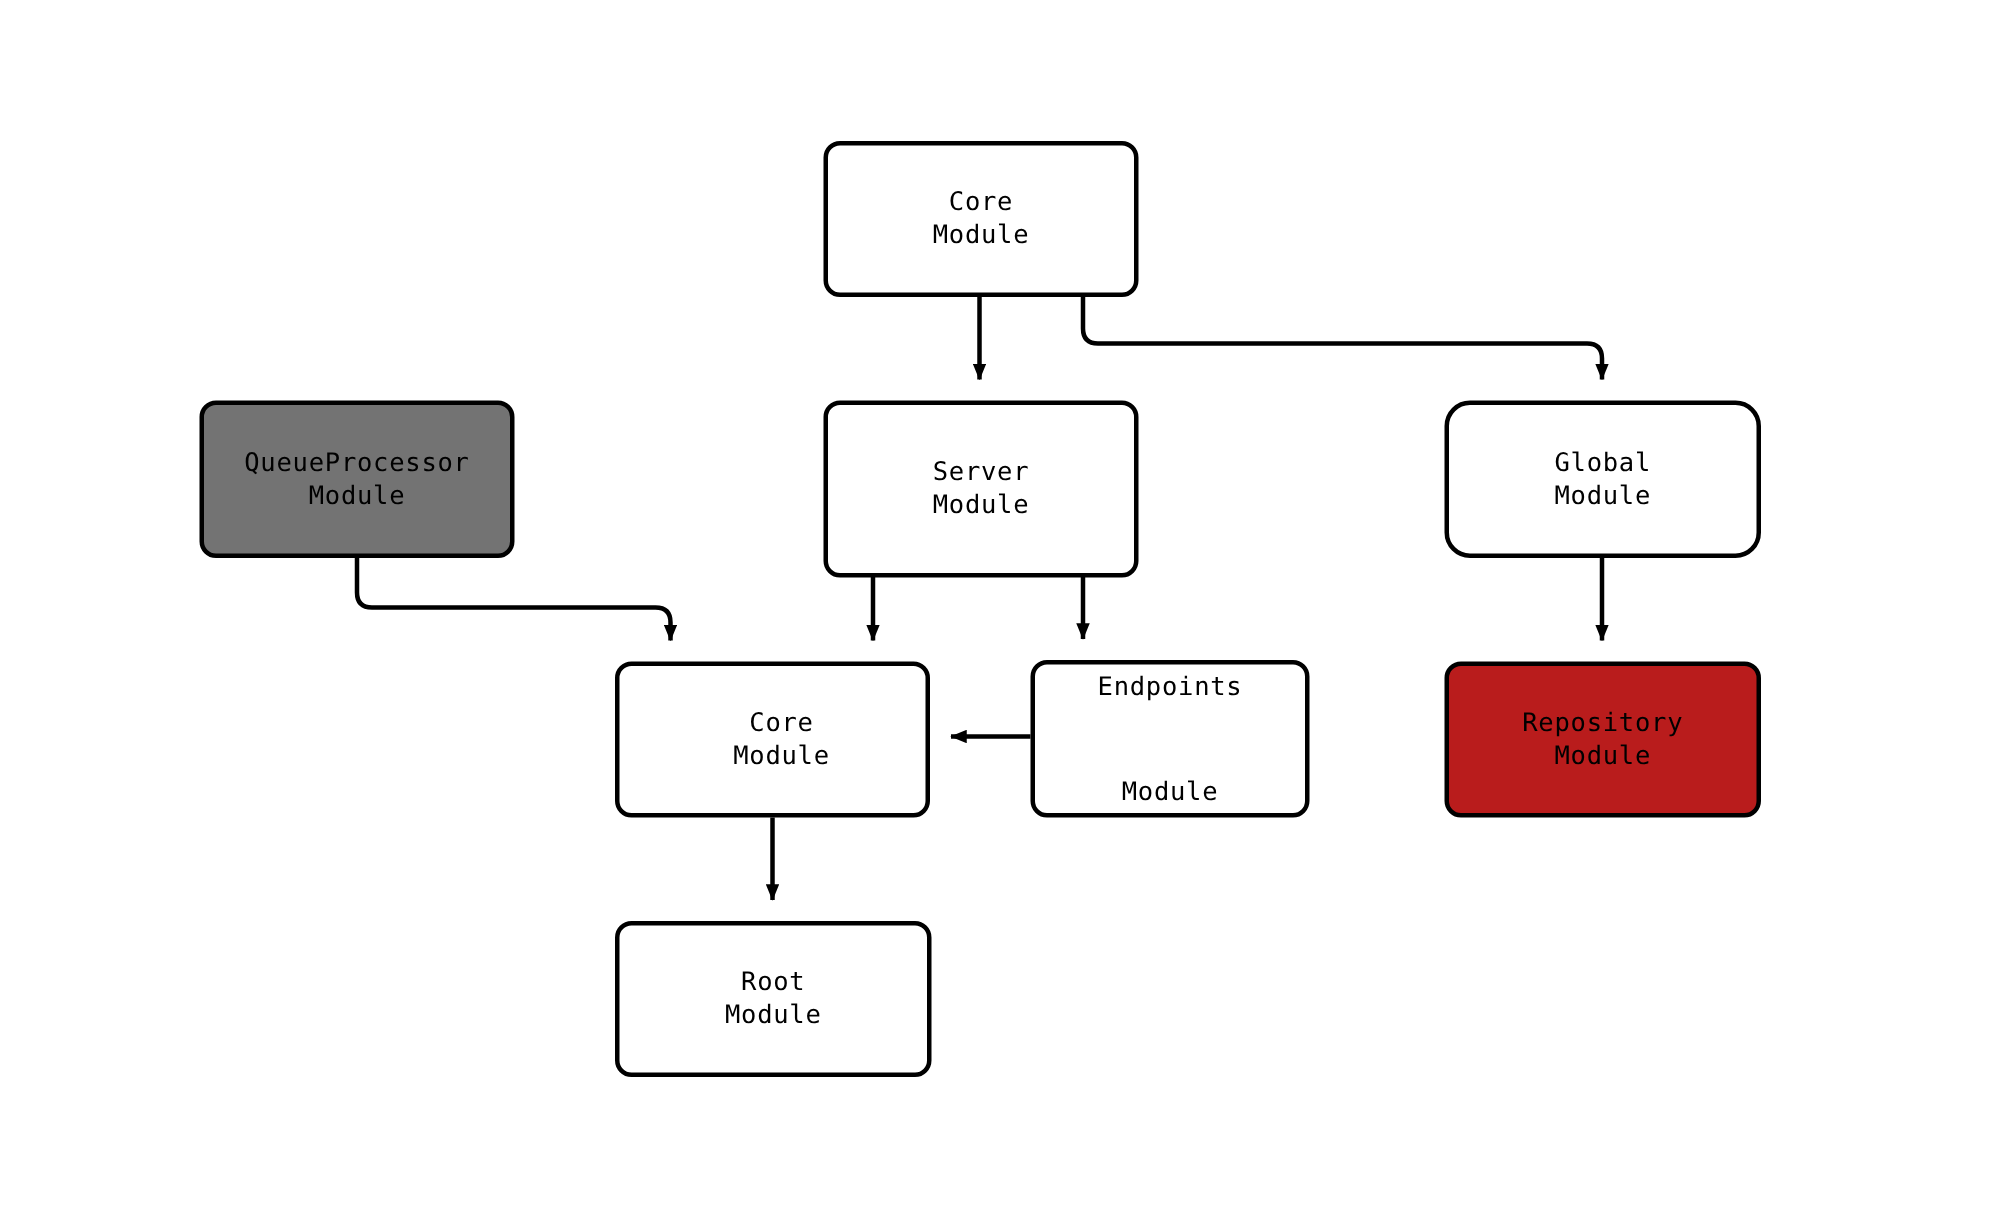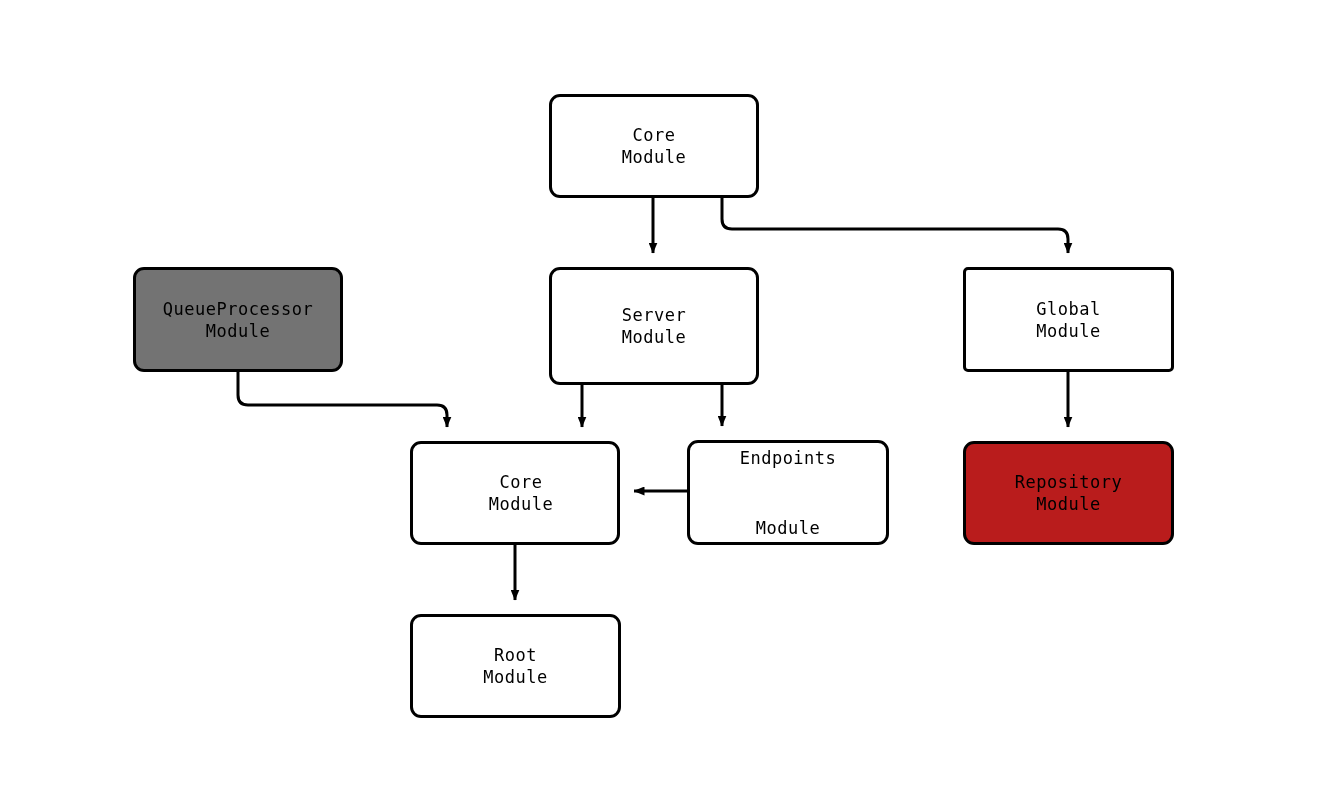--- a/index.html
+++ b/index.html
@@ -75,31 +75,31 @@
   <div class="node" style="left: 133px; top: 267px; width: 210px; height: 105px; border-width: 3px; border-color: rgb(0, 0, 0); border-radius: 11px; background: #737373;">
     <div class="node-line">QueueProcessor</div>
     <div class="node-line">Module</div>
   </div>
 
   <div class="node" style="left: 549px; top: 267px; width: 210px; height: 118px; border-width: 3px; border-color: rgb(0, 0, 0); border-radius: 11px; background: rgb(255, 255, 255);">
     <div class="node-line">Server</div>
     <div class="node-line">Module</div>
   </div>
 
-  <div class="node" style="left: 963px; top: 267px; width: 211px; height: 105px; border-width: 3px; border-color: rgb(0, 0, 0); border-radius: 5px; background: rgb(255, 255, 255);">
+  <div class="node" style="left: 963px; top: 267px; width: 211px; height: 105px; border-width: 3px; border-color: rgb(0, 0, 0); border-radius: 17px; background: rgb(255, 255, 255);">
     <div class="node-line">Global</div>
     <div class="node-line">Module</div>
   </div>
 
   <div class="node" style="left: 410px; top: 441px; width: 210px; height: 104px; border-width: 3px; border-color: rgb(0, 0, 0); border-radius: 11px; background: rgb(255, 255, 255); padding-left: 12px;">
     <div class="node-line">Core</div>
     <div class="node-line">Module</div>
   </div>
 
-  <div class="node" style="left: 687px; top: 440px; width: 202px; height: 105px; border-width: 3px; border-color: rgb(0, 0, 0); border-radius: 11px; background: rgb(255, 255, 255); gap: 48px;">
+  <div class="node" style="left: 687px; top: 440px; width: 186px; height: 105px; border-width: 3px; border-color: rgb(0, 0, 0); border-radius: 11px; background: rgb(255, 255, 255); gap: 48px;">
     <div class="node-line">Endpoints</div>
     <div class="node-line">Module</div>
   </div>
 
   <div class="node" style="left: 963px; top: 441px; width: 211px; height: 104px; border-width: 3px; border-color: rgb(0, 0, 0); border-radius: 11px; background: #b91c1c;">
     <div class="node-line">Repository</div>
     <div class="node-line">Module</div>
   </div>
 
   <div class="node" style="left: 410px; top: 614px; width: 211px; height: 104px; border-width: 3px; border-color: rgb(0, 0, 0); border-radius: 11px; background: rgb(255, 255, 255);">

